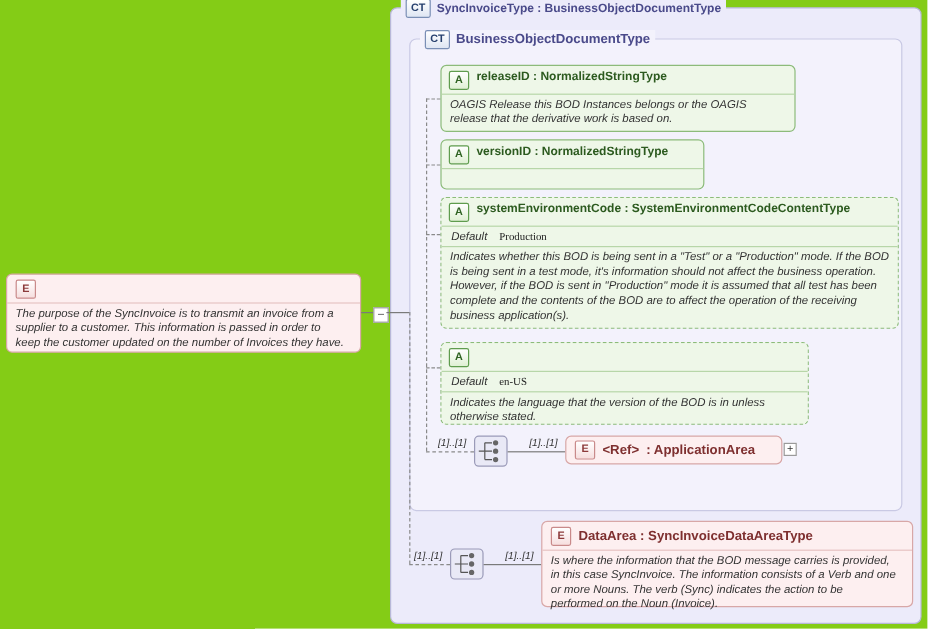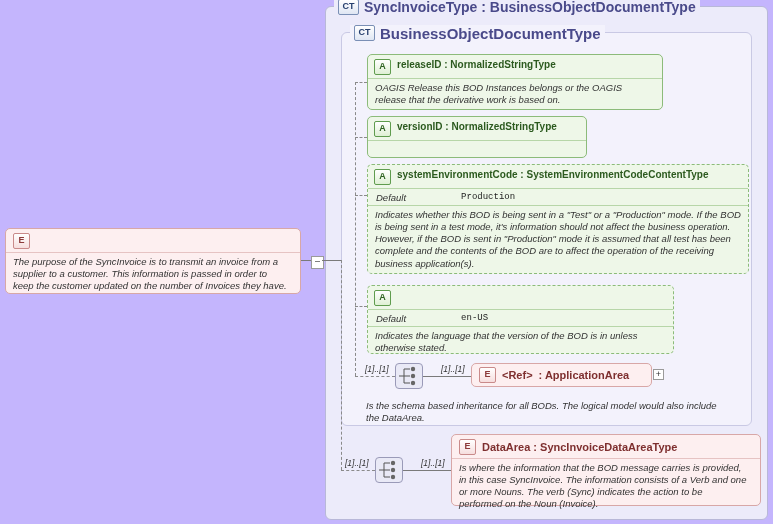--- a/index.html
+++ b/index.html
@@ -10,21 +10,21 @@
   body {
     font-family: "Liberation Sans", sans-serif;
     font-size: 11px;
     color: #222;
   }
   #canvas {
     position: relative;
     width: 773px;
     height: 524px;
     overflow: hidden;
-    background: #c4b5fd;
+    background: #84cc16;
   }
   .abs { position: absolute; box-sizing: border-box; }
   .doc {
     font-style: italic;
     font-size: 9.5px;
     line-height: 1.28;
     color: #333;
   }
 
   
@@ -65,40 +65,40 @@
     position: absolute;
     top: -8px;
     left: 8px;
     height: 16px;
     display: flex;
     align-items: center;
     gap: 5px;
     background: #ecebfa;
     padding: 0 4px;
   }
-  .ct-outer-hdr .t { color: #4a4a8a; font-weight: bold; font-size: 14px; }
+  .ct-outer-hdr .t { color: #4a4a8a; font-weight: bold; font-size: 10px; }
 
   
   .ct-inner {
     border: 1px solid #c9c9e4;
     border-radius: 6px;
     background: #f3f2fc;
   }
   .ct-inner-hdr {
     position: absolute;
     top: -8px;
     left: 8px;
     height: 16px;
     display: flex;
     align-items: center;
     gap: 5px;
     background: #f3f2fc;
     padding: 0 4px;
   }
-  .ct-inner-hdr .t { color: #4a4a8a; font-weight: bold; font-size: 15px; }
+  .ct-inner-hdr .t { color: #4a4a8a; font-weight: bold; font-size: 11px; }
 
   
   .attr {
     border: 1px solid #8cbb7a;
     border-radius: 5px;
     background: #eef7e8;
   }
   .attr.dashed { border-style: dashed; }
   .attr-hdr {
     display: flex;
@@ -115,21 +115,21 @@
   .attr-sep {
     border-top: 1px solid #b7d6a8;
   }
   .attr-default {
     display: flex;
     gap: 10px;
     padding: 3px 6px 2px 8px;
     font-size: 9.5px;
   }
   .attr-default .k { font-style: italic; color: #333; text-align: center; }
-  .attr-default .v { font-family: Liberation Mono, monospace; font-size: 9px; color: #222; margin-left: 45px; }
+  .attr-default .v { font-family: Liberation Serif, serif; font-size: 9px; color: #222; }
   .attr-doc { padding: 3px 7px 4px 7px; }
 
   
   .elem {
     border: 1px solid #d8a7a7;
     border-radius: 5px;
     background: #fdeff0;
   }
   .elem-hdr {
     display: flex;
@@ -295,21 +295,20 @@
 
   <div class="abs elem" style="left:471px; top:363px; width:181px; height:24px;">
     <div class="elem-hdr" style="padding:3px 7px;">
       <span class="badge badge-e">E</span>
       <span class="t">&lt;Ref&gt;</span>
       <span class="t">: ApplicationArea</span>
     </div>
   </div>
   <div class="abs plus" style="left:653px; top:369px;">+</div>
 
-  <div class="abs note" style="left:366px; top:400px; width:360px;">Is the schema based inheritance for all BODs. The logical model would also include the DataArea.</div>
 
   <div class="abs ln-dash-v" style="left:341px; top:260px; height:210px;"></div>
   <div class="abs ln-dash-h" style="left:341px; top:470px; width:34px;"></div>
 
   <div class="abs card" style="left:345px; top:458px;">[1]..[1]</div>
   <div class="abs seq" style="left:375px; top:457px;">
     <svg width="26" height="24" viewBox="0 0 26 24">
       <line x1="3" y1="12" x2="8" y2="12" stroke="#555" stroke-width="1"></line>
       <line x1="8" y1="5" x2="8" y2="19" stroke="#555" stroke-width="1"></line>
       <line x1="8" y1="5" x2="14" y2="5" stroke="#555" stroke-width="1"></line>

